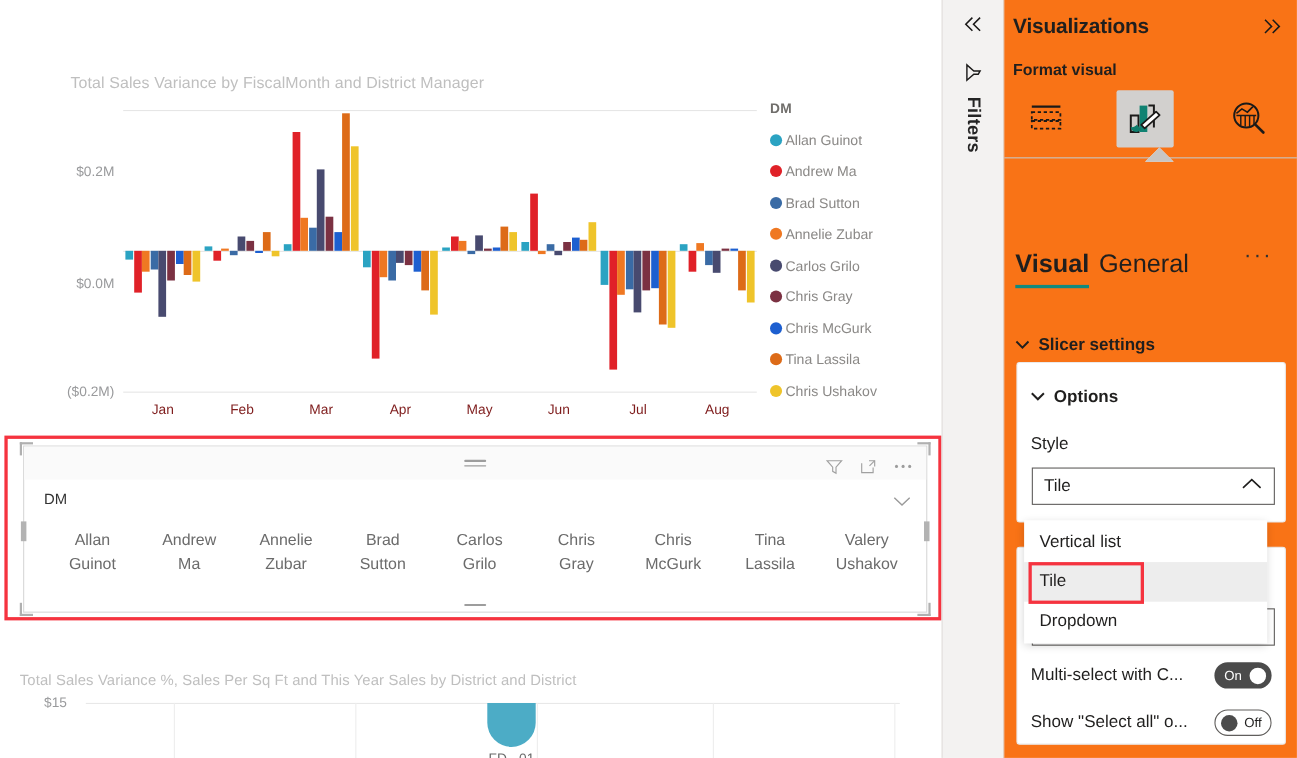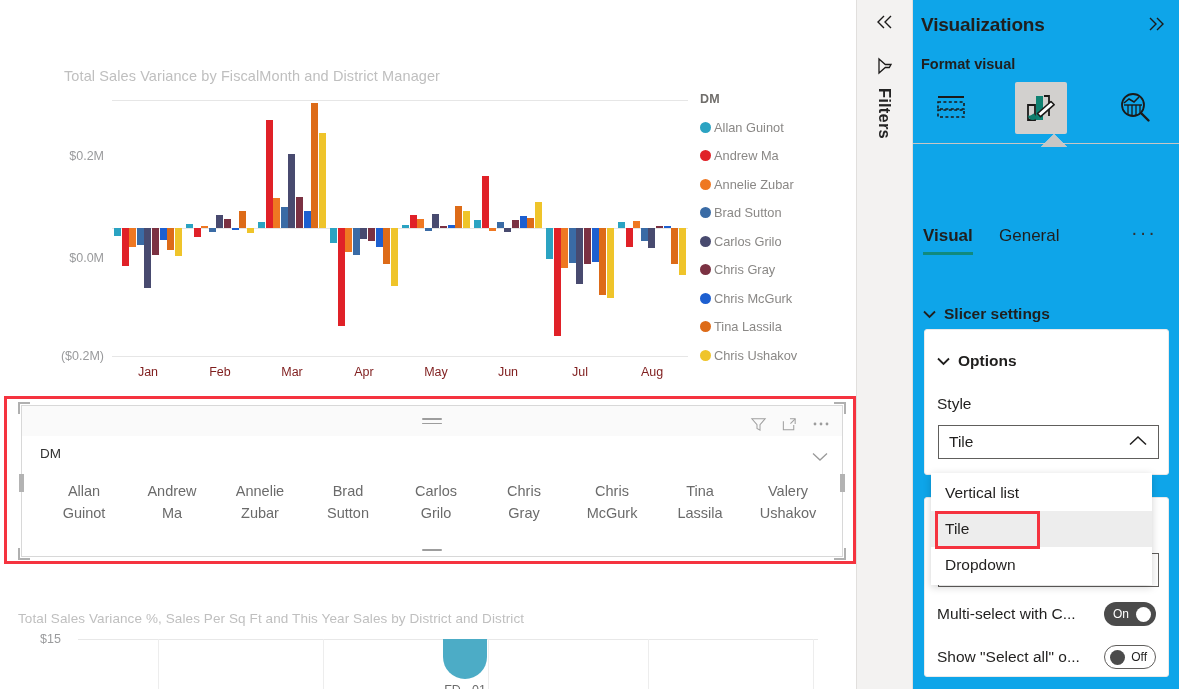--- a/index.html
+++ b/index.html
@@ -200,21 +200,21 @@
     transform: translateX(-50%);
     writing-mode: vertical-rl;
     font-size: 16.5px; font-weight: 600; color: #242424;
     letter-spacing: .2px;
   }
 
   
   #viz-pane {
     position: absolute; left: 912px; top: 0;
     width: 267px; height: 689px;
-    background: #0ea5e9;
+    background: #f97316;
     border-left: 1px solid #e1dfdd;
   }
   #viz-header {
     position: absolute; left: 0; top: 0; right: 0; height: 50px;
   }
   #viz-title {
     position: absolute; left: 8px; top: 14px;
     font-size: 19px; font-weight: 700; color: #201f1e;
     letter-spacing: -.2px;
   }
@@ -270,21 +270,21 @@
   }
   #viz-search .search-txt {
     font-size: 16px; color: #605e5c; margin-left: 8px;
   }
 
   #viz-subtabs {
     position: absolute; left: 0; top: 226px; right: 0; height: 40px;
   }
   .subtab {
     position: absolute; top: 0;
-    font-size: 17px; color: #201f1e;
+    font-size: 23px; color: #201f1e;
     cursor: pointer;
   }
   .subtab.active { font-weight: 700; }
   .subtab.active::after {
     content: ""; position: absolute; left: 0; right: 0; bottom: -9px;
     height: 3px; background: #118a7e;
   }
   #subtab-visual { left: 10px; }
   #subtab-general { left: 86px; }
   #subtab-more { left: 218px; font-size: 20px; letter-spacing: 2px; color: #323130; top: -5px; }
@@ -508,26 +508,26 @@
         <div id="legend-items">
             <div class="legend-item">
               <span class="legend-swatch" style="background: rgb(43, 163, 194);"></span>
               <span>Allan Guinot</span>
             </div>
             <div class="legend-item">
               <span class="legend-swatch" style="background: rgb(224, 33, 40);"></span>
               <span>Andrew Ma</span>
             </div>
             <div class="legend-item">
+              <span class="legend-swatch" style="background: rgb(58, 107, 165);"></span>
+              <span>Brad Sutton</span>
+            </div>
+            <div class="legend-item">
               <span class="legend-swatch" style="background: rgb(239, 120, 34);"></span>
               <span>Annelie Zubar</span>
-            </div>
-            <div class="legend-item">
-              <span class="legend-swatch" style="background: rgb(58, 107, 165);"></span>
-              <span>Brad Sutton</span>
             </div>
             <div class="legend-item">
               <span class="legend-swatch" style="background: rgb(72, 74, 111);"></span>
               <span>Carlos Grilo</span>
             </div>
             <div class="legend-item">
               <span class="legend-swatch" style="background: rgb(123, 49, 66);"></span>
               <span>Chris Gray</span>
             </div>
             <div class="legend-item">

